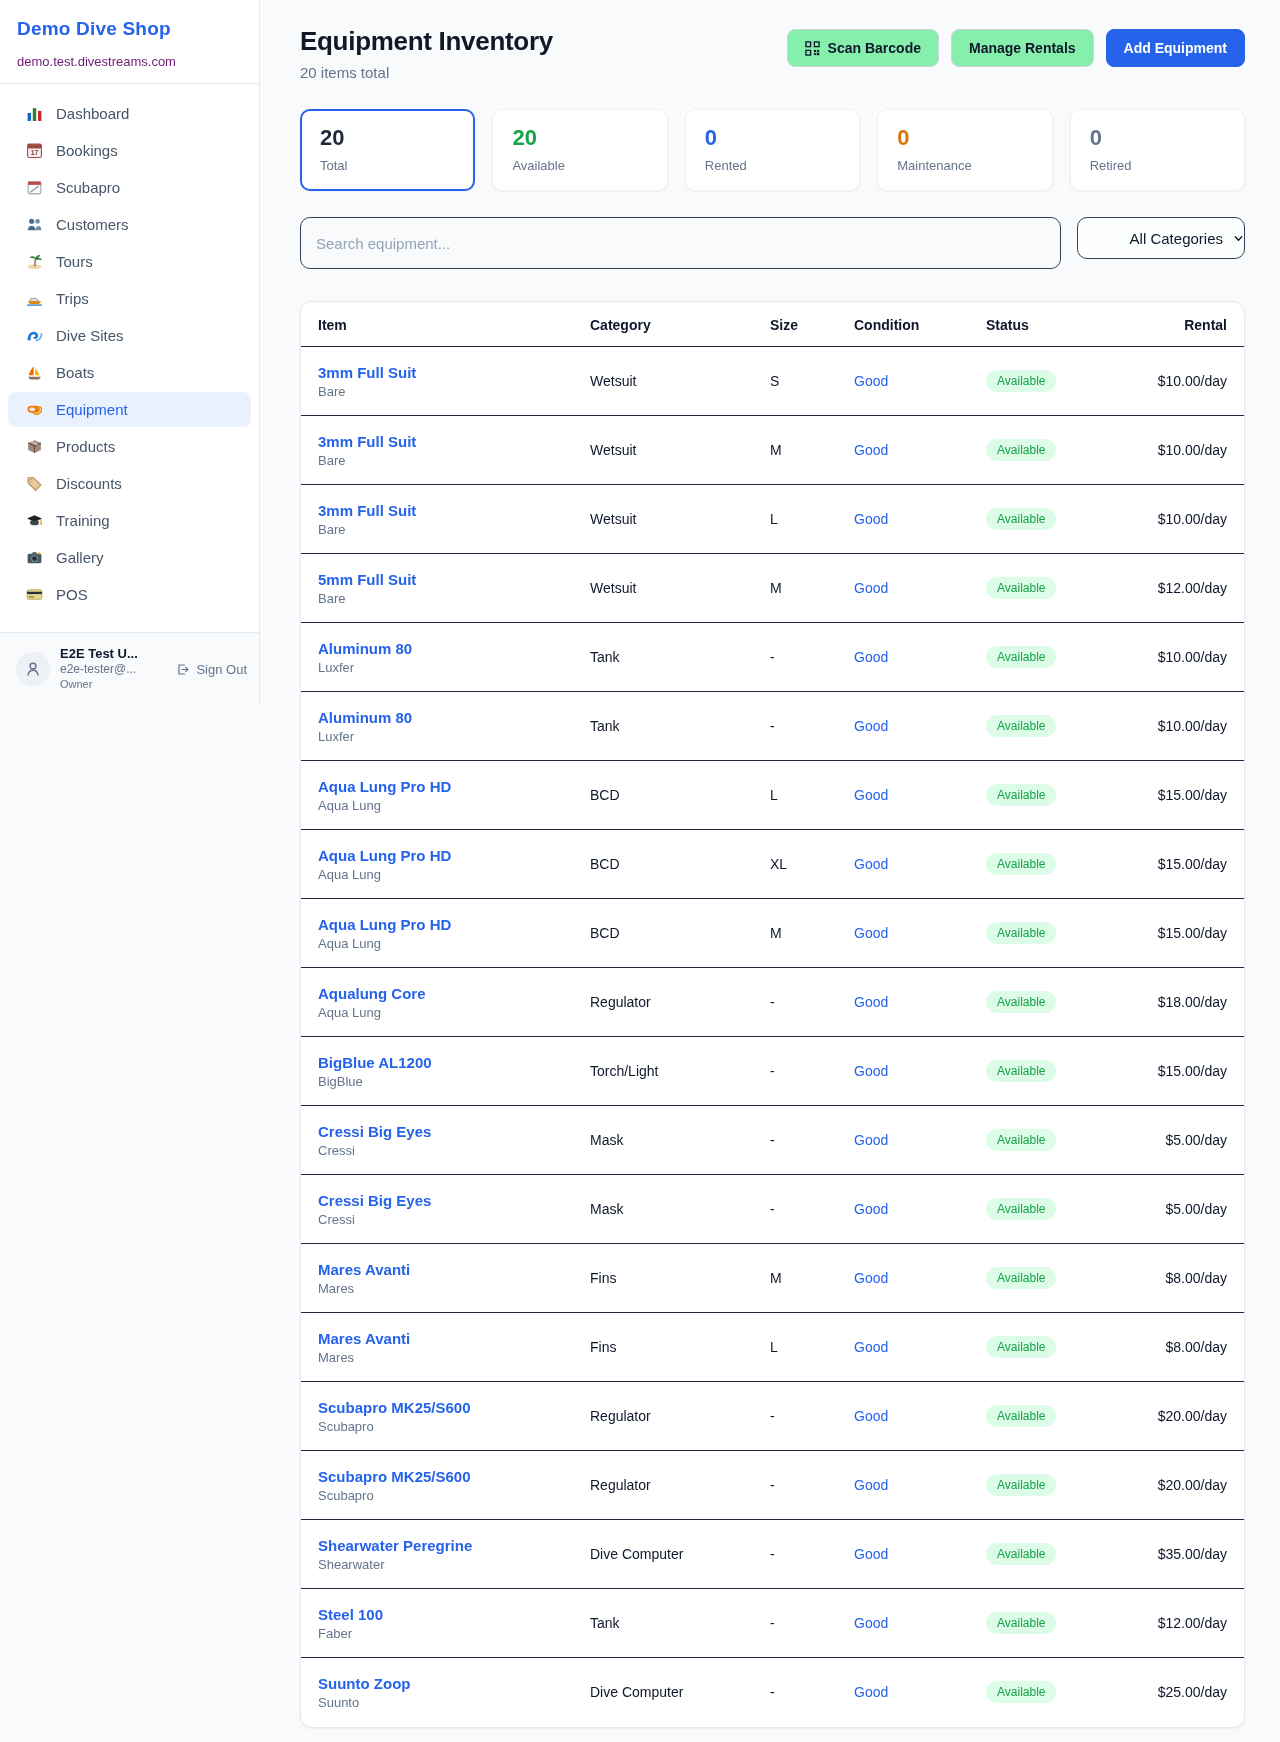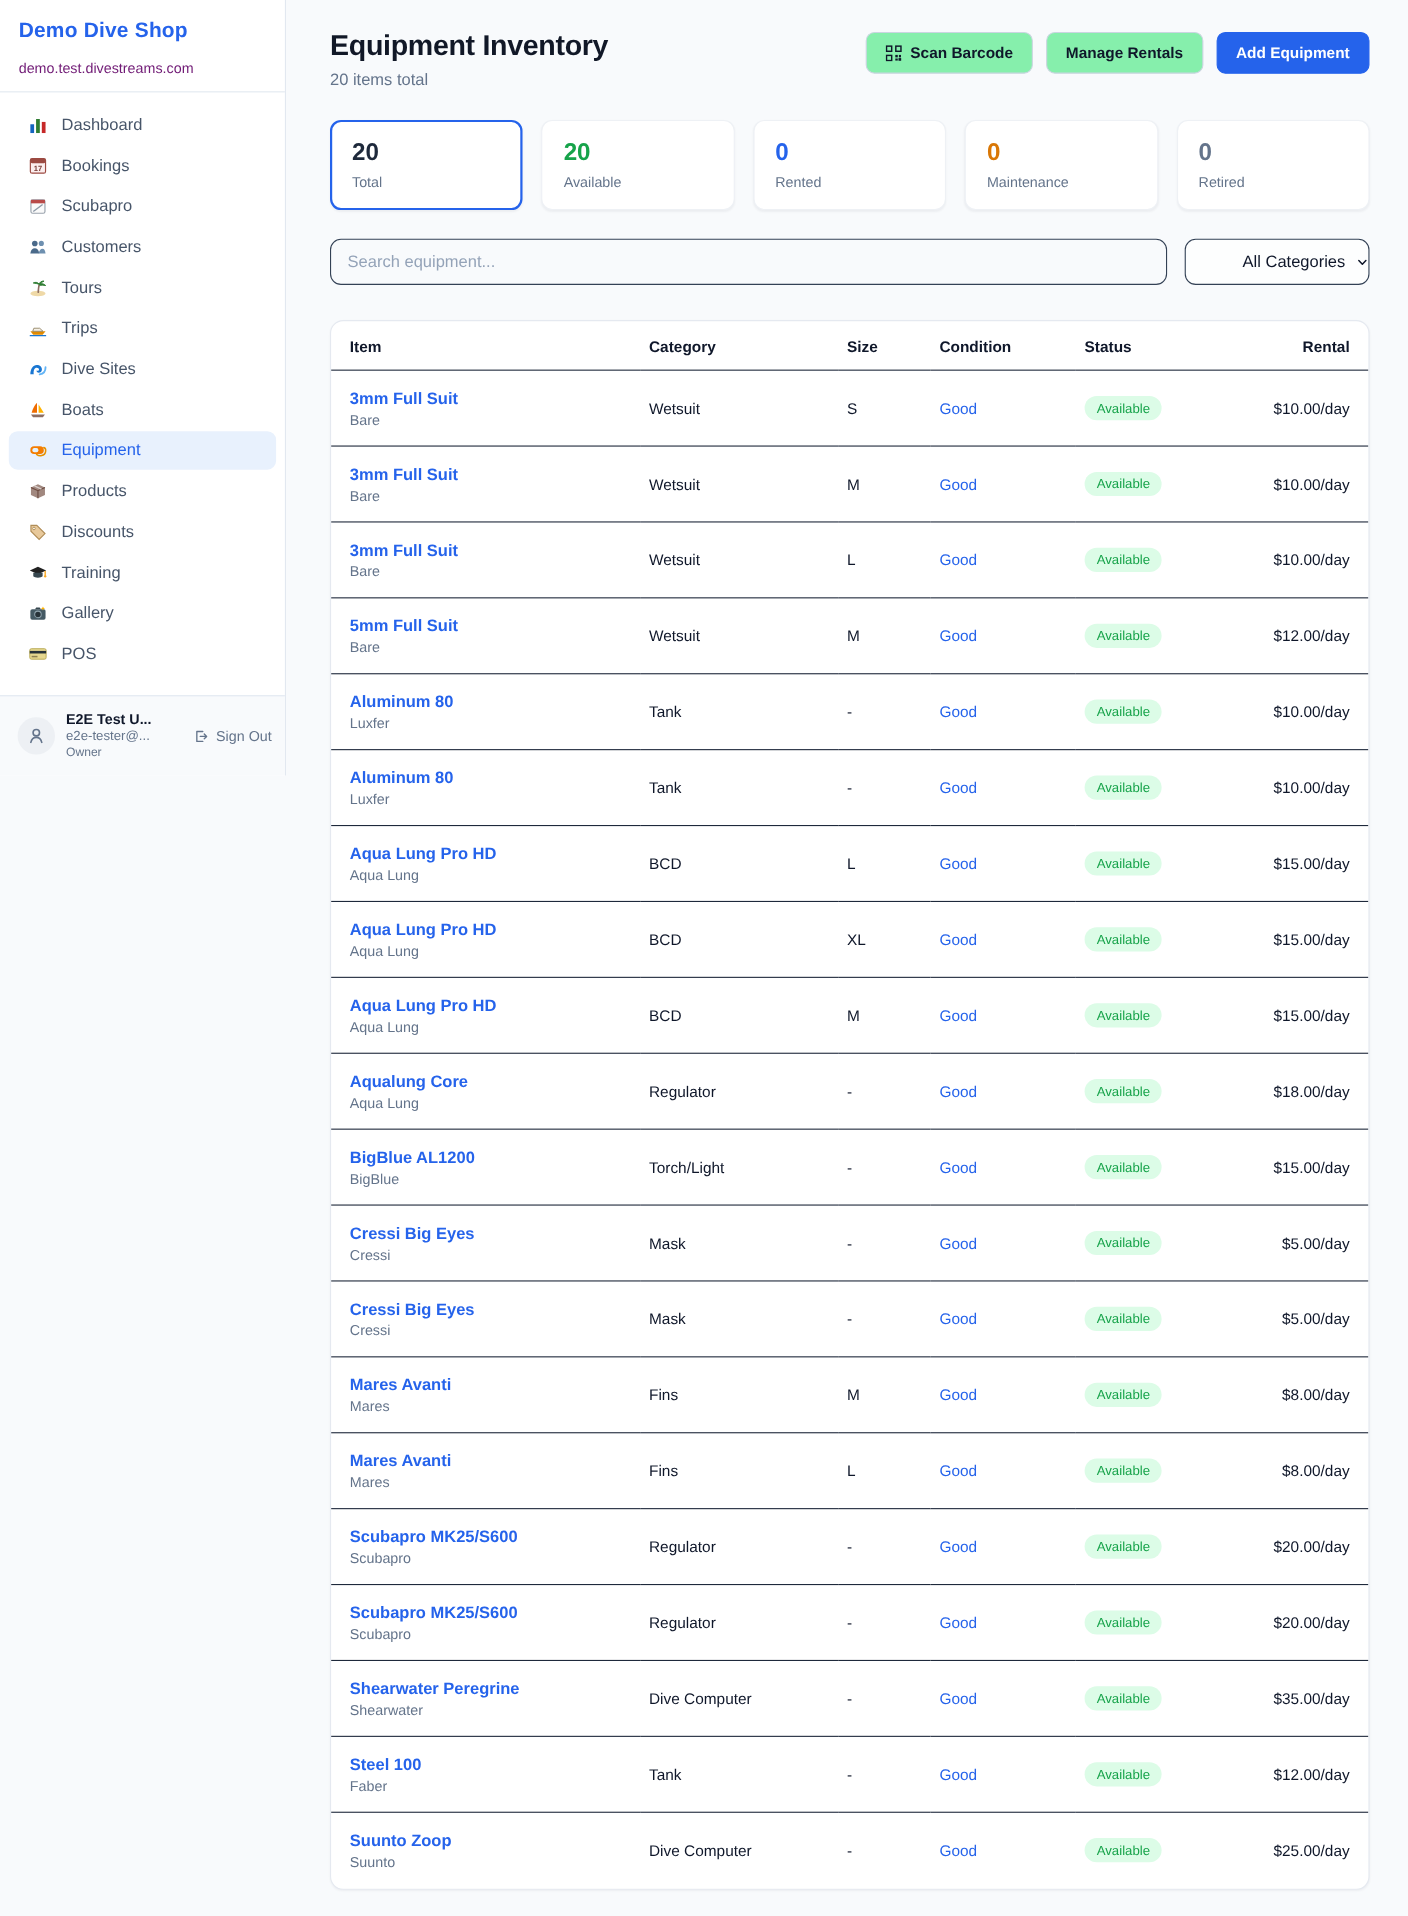--- a/index.html
+++ b/index.html
@@ -67,21 +67,21 @@
   .stat-card {
     flex:1; background:#ffffff; border:1px solid #eef1f5; border-radius:10px;
     padding:15px 19px 17px; box-shadow:0 1px 2px rgba(15,23,42,.05); cursor:pointer;
   }
   .stat-card.active { border:2px solid #2563eb; padding:14px 18px 16px; }
   .stat-value { font-size:22px; font-weight:800; }
   .stat-label { font-size:13px; color:#64748b; margin-top:7px; }
 
   .filter-row { display:flex; gap:16px; margin-top:26px; }
   .search-input {
-    flex:1; height:42px; border:1px solid #334155; border-radius:10px;
+    flex:1; height:52px; border:1px solid #334155; border-radius:10px;
     background:transparent; padding:0 15px; font-size:15px; color:#1d4ed8;
     font-family:inherit; outline:none;
   }
   .search-input::placeholder { color:#94a3b8; }
   .select-wrap {
     width:168px; height:42px; border:1px solid #334155; border-radius:10px;
     background:#fdfefe; display:flex; align-items:center; justify-content:flex-end;
     gap:10px; font-size:15px; color:#0f172a; cursor:pointer; flex:none;
   }
 

